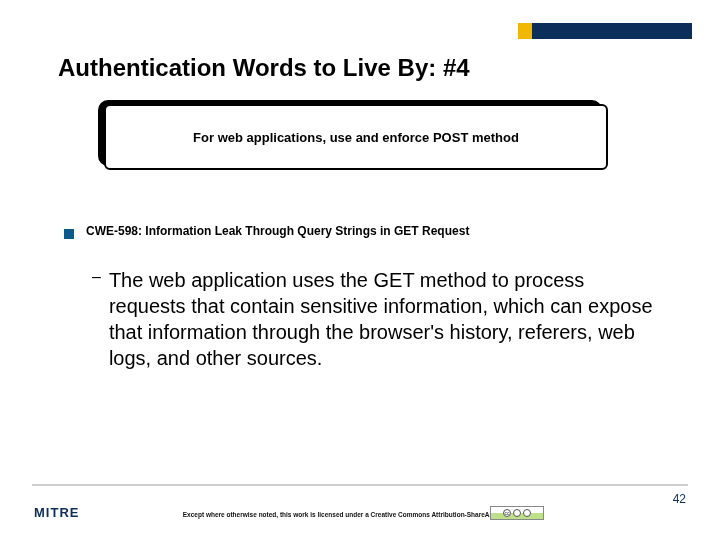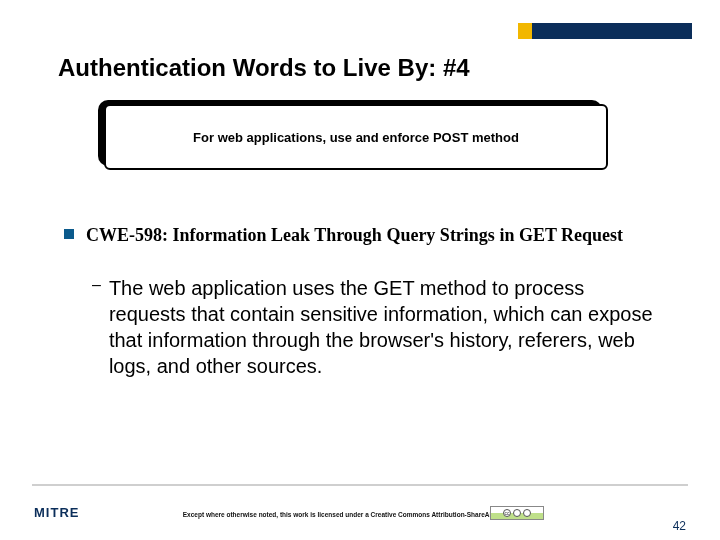--- a/index.html
+++ b/index.html
@@ -16,32 +16,32 @@
   
   .callout-wrap { position: absolute; left: 104px; top: 104px; width: 504px; height: 66px; }
   .callout-shadow { position: absolute; left: -6px; top: -4px; width: 504px; height: 66px; background: #000; border-radius: 10px; }
   .callout-box    { position: absolute; left: 0; top: 0; width: 504px; height: 66px; background: #fff; border: 2.5px solid #000; border-radius: 6px; display: flex; align-items: center; justify-content: center; }
   .callout-text   { font-size: 13px; font-weight: bold; text-align: right; padding: 0 14px; }
 
   
   .content { position: absolute; left: 64px; top: 224px; width: 600px; }
   .lvl1 { display: flex; align-items: flex-start; }
   .sq-bullet { width: 10px; height: 10px; background: #0b5a8c; margin-top: 5px; margin-right: 12px; flex: 0 0 auto; }
-  .lvl1-text { font-size: 18px; font-weight: bold; line-height: 1.25; font-family: Liberation Serif, serif; }
+  .lvl1-text { font-size: 12px; font-weight: bold; line-height: 1.25; }
   .lvl2 { margin-top: 28px; margin-left: 28px; display: flex; align-items: flex-start; }
   .dash { font-size: 16px; line-height: 1.25; margin-right: 8px; }
   .lvl2-text { font-size: 20px; line-height: 1.3; }
 
   
   .footer-rule { position: absolute; left: 32px; right: 32px; bottom: 54px; height: 2px; background: #cfcfcf; }
   .logo { position: absolute; left: 34px; bottom: 20px; font-size: 13px; font-weight: bold; letter-spacing: 1px; color: #0b2e5a; font-family: Arial, sans-serif; }
   .footer-note { position: absolute; left: 0; right: 0; bottom: 22px; text-align: center; font-size: 6.5px; font-weight: bold; color: #111; }
   .cc-badge { position: absolute; bottom: 20px; left: 490px; width: 54px; height: 14px; border: 1px solid #888; background: linear-gradient(#fff 0 50%, #bfe08a 50% 100%); display: flex; align-items: center; justify-content: center; gap: 2px; }
   .cc-circ { width: 8px; height: 8px; border-radius: 50%; border: 1px solid #555; font-size: 5px; line-height: 7px; text-align: center; color: #333; background: #fff; }
-  .page-num { position: absolute; right: 34px; bottom: 7px; font-size: 12px; color: #0b2e5a; text-align: center; }
+  .page-num { position: absolute; right: 34px; bottom: 34px; font-size: 12px; color: #0b2e5a; text-align: center; }
 </style>
 </head>
 <body>
 
 <div class="slide">
 
   <div class="accent-bar">
     <div class="accent-yellow"></div>
     <div class="accent-navy"></div>
   </div>

